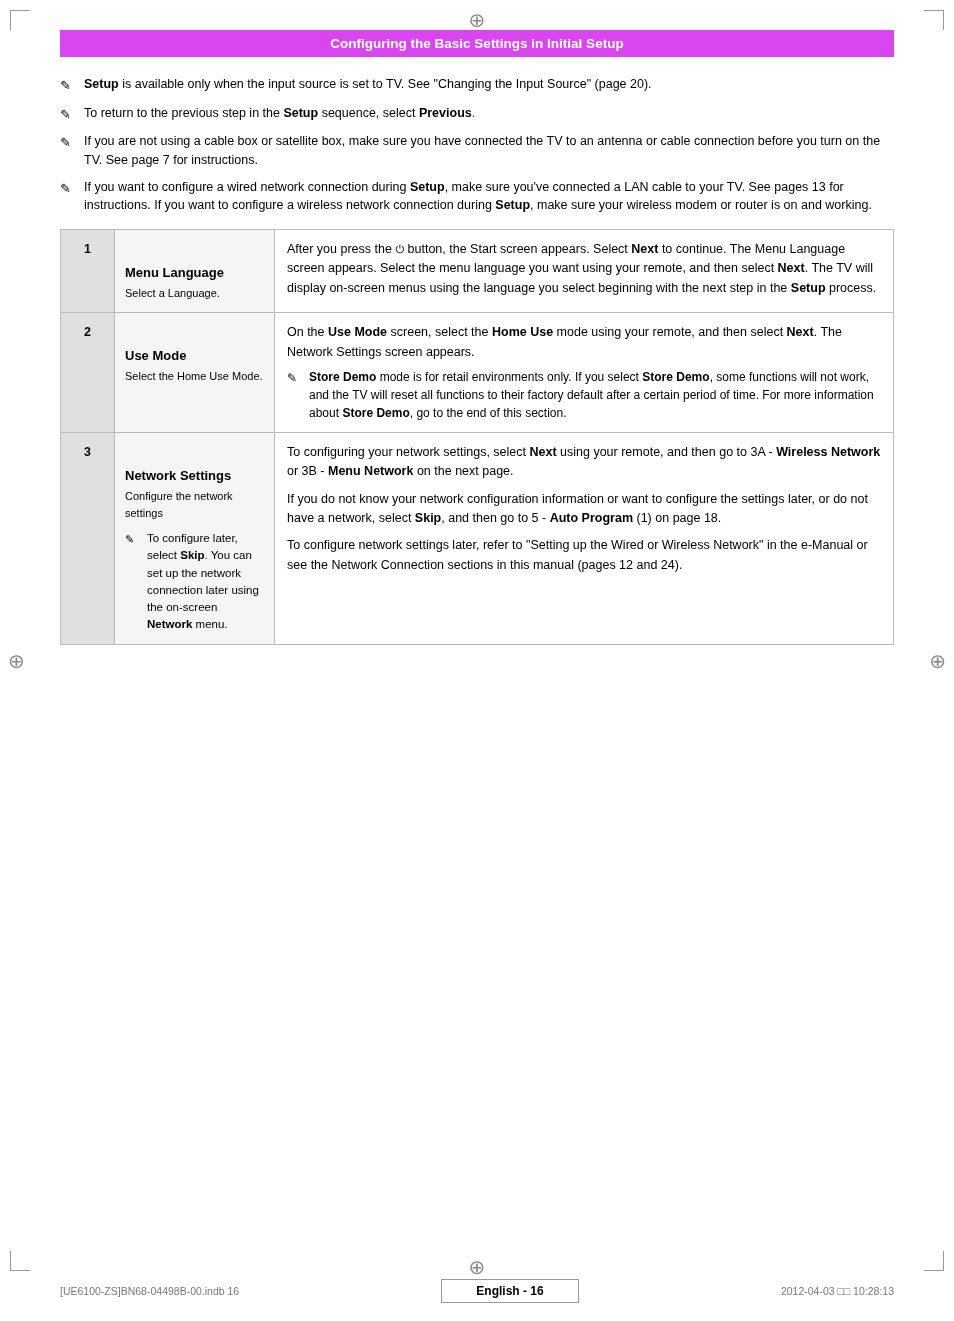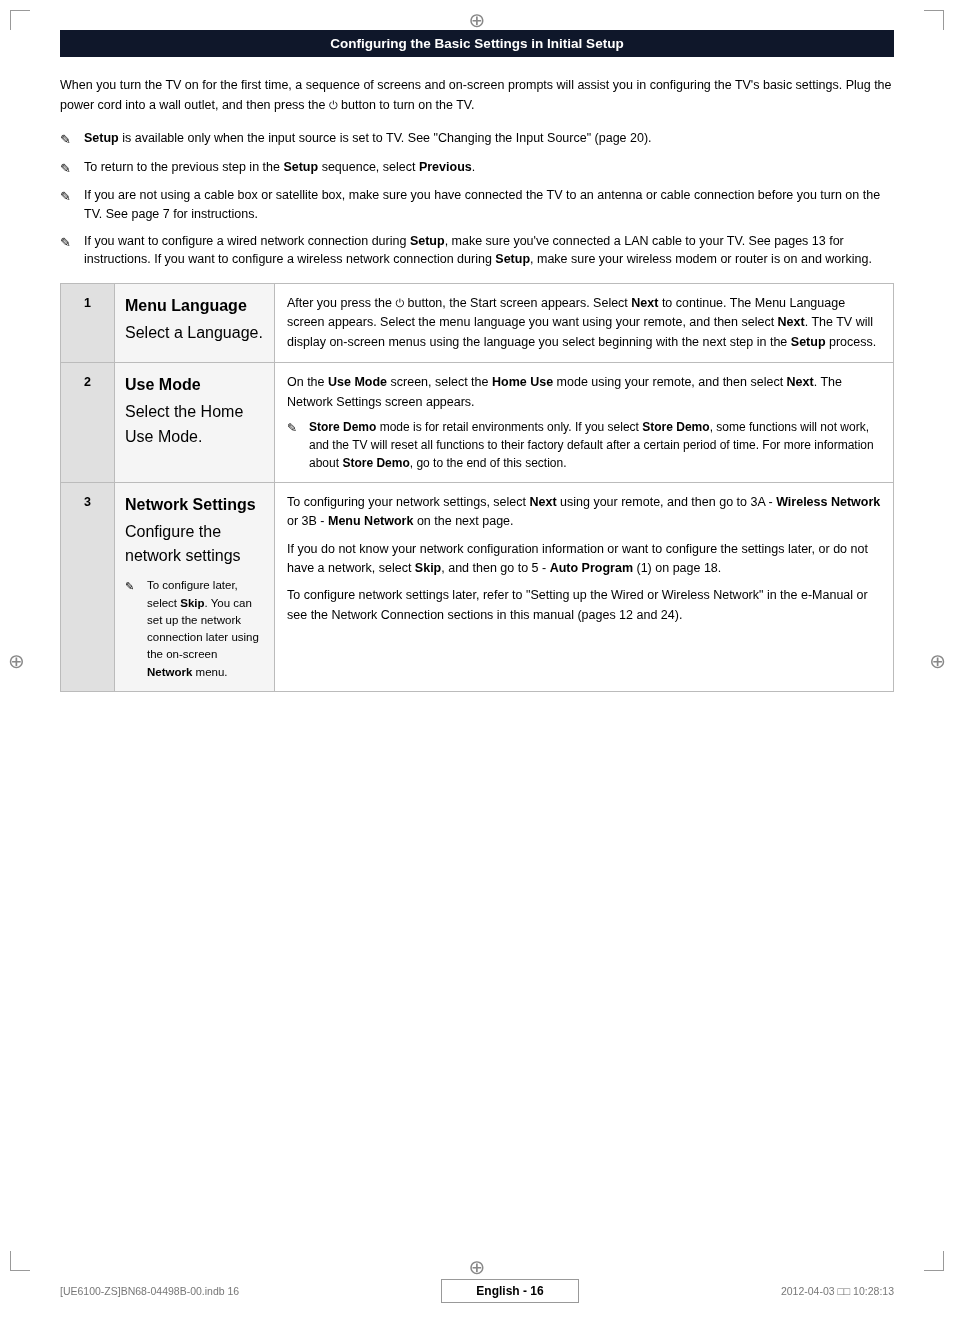--- a/index.html
+++ b/index.html
@@ -56,21 +56,21 @@
       position: absolute;
       top: 50%;
       right: 8px;
       transform: translateY(-50%);
       font-size: 20px;
       color: #888;
     }
 
     
     .title-bar {
-      background: #0f172a;
+      background: #d946ef;
       color: #fff;
       text-align: center;
       padding: 6px 10px;
       font-size: 13.5px;
       font-weight: bold;
       margin-bottom: 18px;
     }
 
     
     .intro-text {
@@ -124,24 +124,25 @@
       padding: 10px 5px !important;
     }
     .step-label-cell {
       width: 160px;
       background: #f5f5f5;
       vertical-align: top;
       padding: 10px 10px !important;
     }
     .step-label-cell .step-title {
       font-weight: bold;
-      font-size: 16px;
+      font-size: 13px;
+      margin-top: 23px;
     }
     .step-label-cell .step-subtitle {
-      font-size: 16px;
+      font-size: 11px;
       margin-top: 2px;
     }
     .step-content-cell {
       background: #fff;
       vertical-align: top;
     }
 
     b { font-weight: bold; }
     .sub-note {
       display: flex;
@@ -201,23 +202,20 @@
   <div class="corner-mark corner-br"></div>
 
   <div class="top-crosshair">⊕</div>
   <div class="left-crosshair">⊕</div>
   <div class="right-crosshair">⊕</div>
 
   <div class="title-bar">
     <span>Configuring the Basic Settings in Initial Setup</span>
   </div>
 
-  <p class="intro-text">
-    When you turn the TV on for the first time, a sequence of screens and on-screen prompts will assist you in configuring the TV's basic settings. Plug the power cord into a wall outlet, and then press the <span style="font-size:11px;">⏻</span> button to turn on the TV.
-  </p>
 
   <div class="notes-section">
 
     <div class="note-item">
       <span class="note-icon">✎</span>
       <span class="note-text">
         <b>Setup</b> is available only when the input source is set to TV. See "Changing the Input Source" (page 20).
       </span>
     </div>
 

